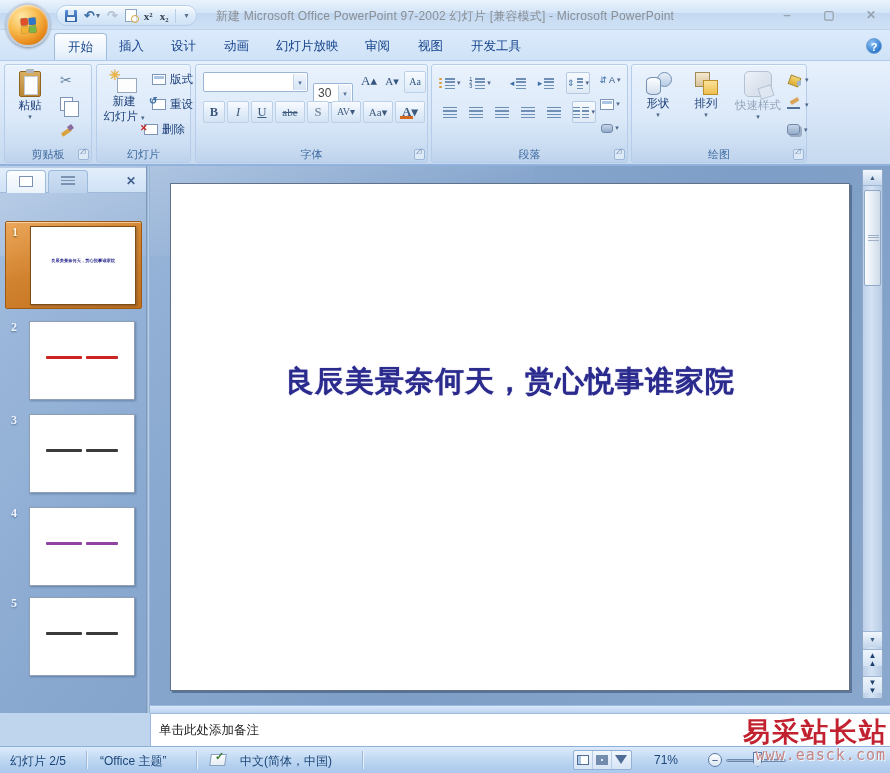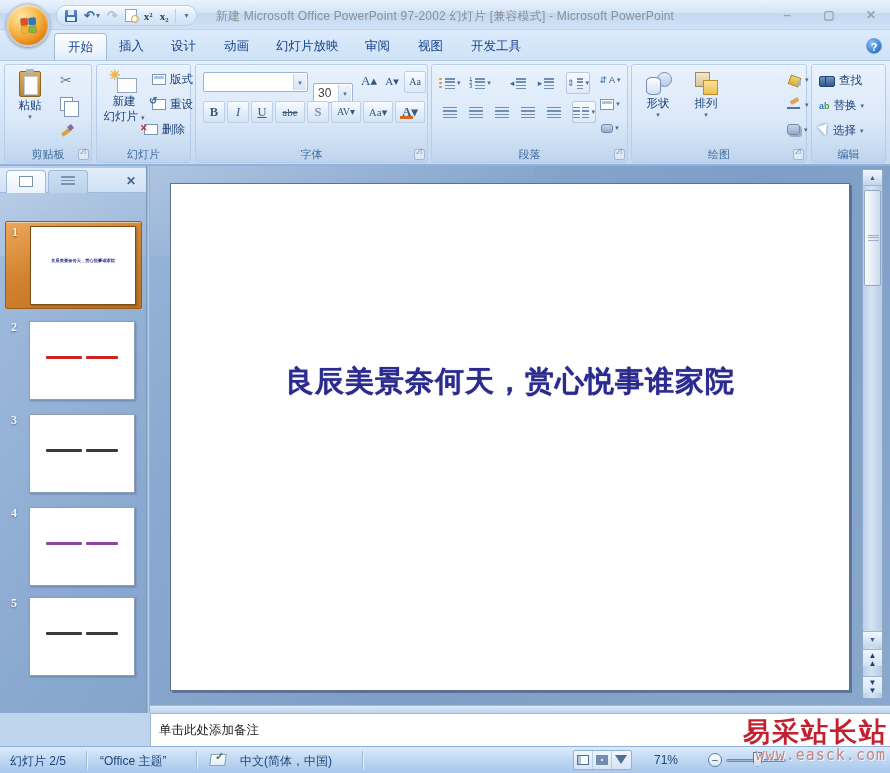--- a/index.html
+++ b/index.html
@@ -467,53 +467,41 @@
       <div class="bigbtn" style="left:4px;top:2px;width:44px;height:78px">
         <span class="ic-shapes"></span>
         <span class="lbl">形状</span>
           <span class="drop">▾</span>
       </div>
       <div class="bigbtn" style="left:52px;top:2px;width:44px;height:78px">
         <span class="ic-arrange"></span>
         <span class="lbl">排列</span>
           <span class="drop">▾</span>
       </div>
+      <div class="bigbtn disabled" style="left:98px;top:2px;width:56px;height:78px">
+        <span class="ic-quickstyle"></span>
+        <span class="lbl">快速样式</span>
+          <span class="drop">▾</span>
+      </div>
       <div class="smallbtn" style="left:152px;top:4px">
           <span class="ic-fill"></span>
           <span class="drop">▾</span>
         </div>
       <div class="smallbtn" style="left:152px;top:29px">
           <span class="ic-outline"></span>
           <span class="drop">▾</span>
         </div>
       <div class="smallbtn" style="left:152px;top:54px">
           <span class="ic-effects"></span>
           <span class="drop">▾</span>
         </div>
       <div class="rgroup-label">绘图</div>
       <div class="dialog-launcher"></div>
     </div>
 
-    <div class="rgroup" style="left:811px;width:75px">
-      <div class="smallbtn" style="left:4px;top:5px">
-          <span class="ic-find"></span>
-          <span class="lbl">查找</span>
-        </div>
-      <div class="smallbtn" style="left:4px;top:30px">
-          <span class="ic-replace">a<b>b</b></span>
-          <span class="lbl">替换</span>
-          <span class="drop">▾</span>
-        </div>
-      <div class="smallbtn" style="left:4px;top:55px">
-          <span class="ic-select"></span>
-          <span class="lbl">选择</span>
-          <span class="drop">▾</span>
-        </div>
-      <div class="rgroup-label">编辑</div>
-    </div>
   </div>
 
   <div class="workspace">
 
     <div class="left-pane">
       <div class="pane-tabs">
         <div class="pane-tab selected" style="left:6px">
             <span class="glyph ic-slidetab"></span>
           </div>
         <div class="pane-tab" style="left:48px">

